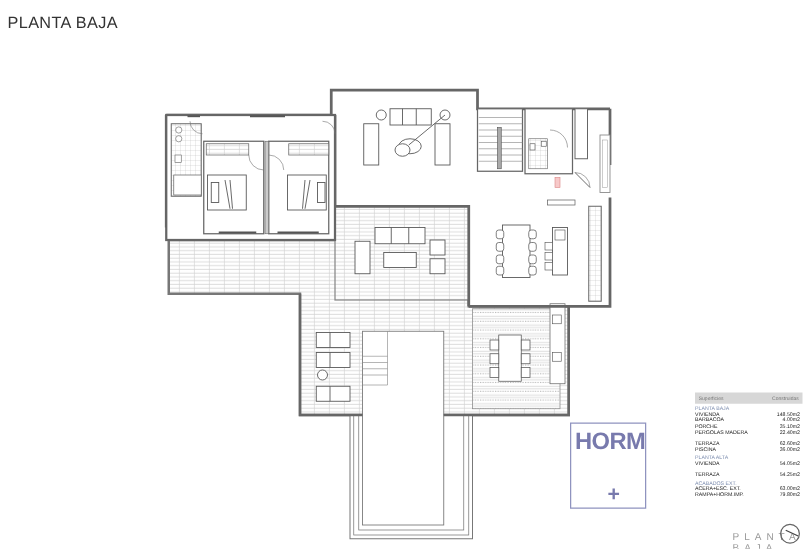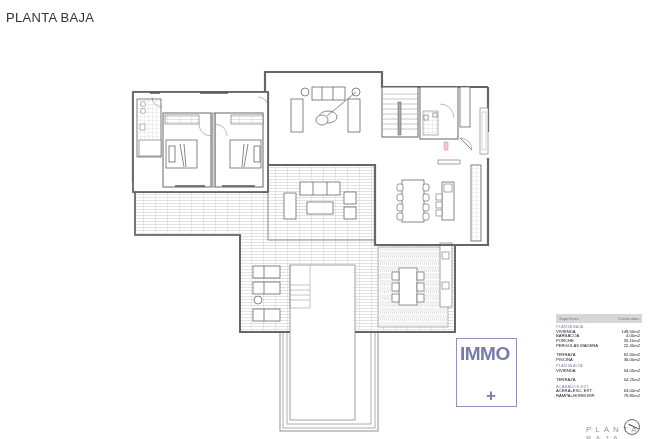--- a/index.html
+++ b/index.html
@@ -276,18 +276,18 @@
       <span>ACERA+ESC. EXT.</span>
       <span class="v">63.00m2</span>
     </div>
   <div class="row">
       <span>RAMPA+HORM.IMP.</span>
       <span class="v">79.80m2</span>
     </div>
 </div>
 
 <div class="logo">
-  <span class="l1">IMMO</span>
+  <span class="l1">HORM</span>
   <span class="plus">+</span>
 </div>
 
 <div class="footer">PLANTA BAJA</div>
 <div class="compass"></div>
 
 </body></html>

